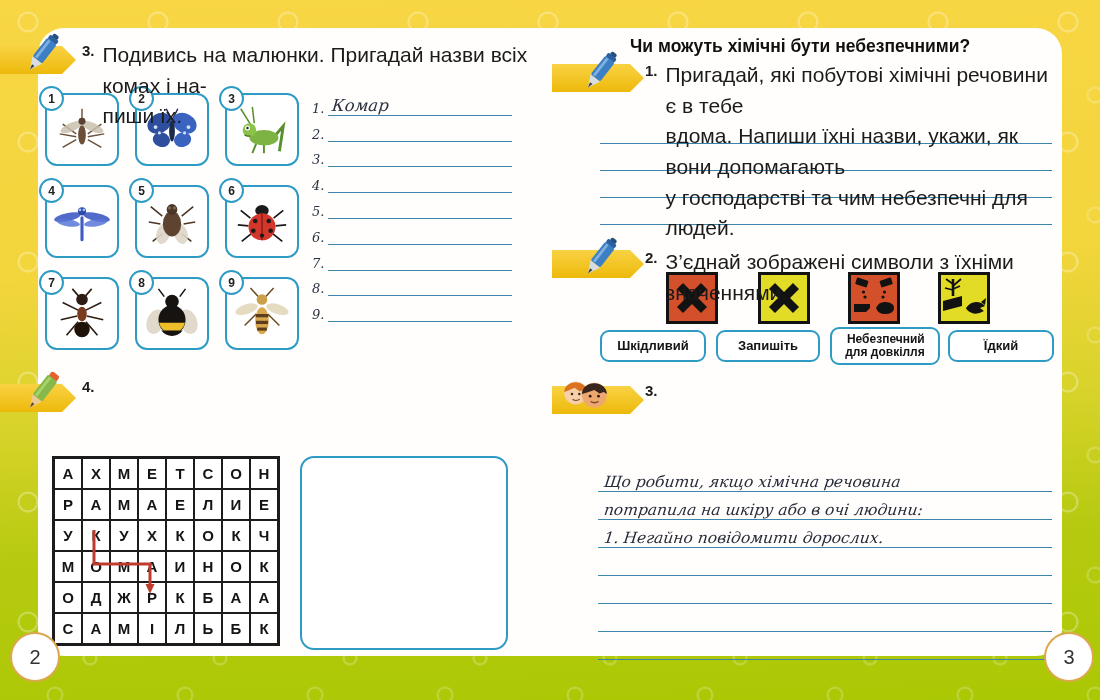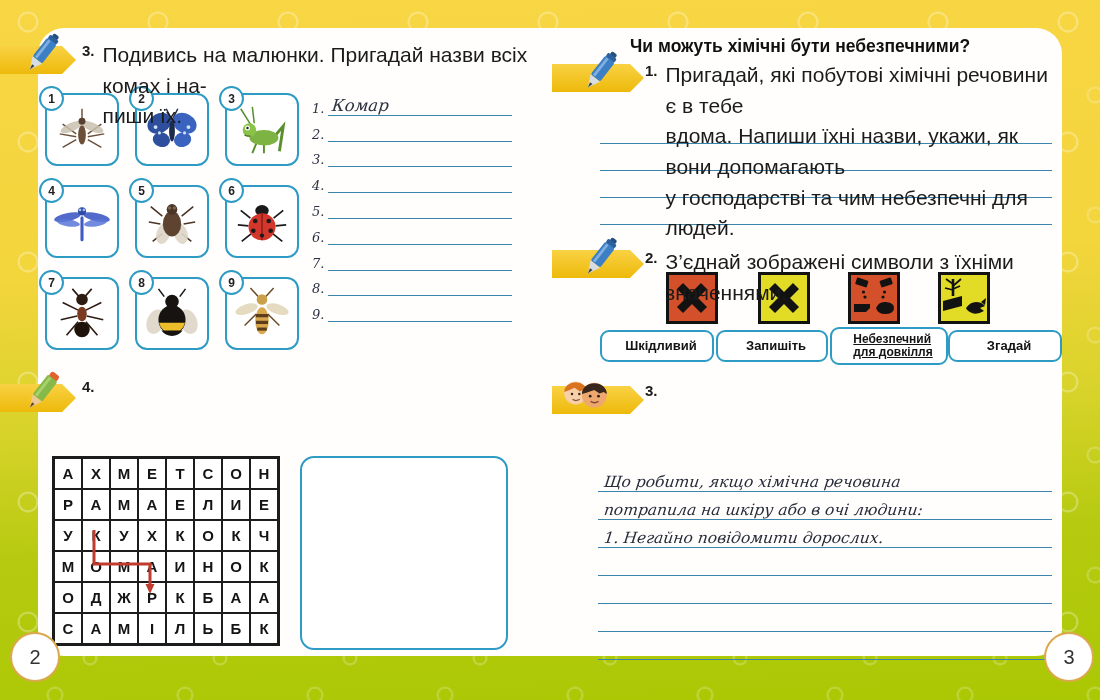--- a/index.html
+++ b/index.html
@@ -55,21 +55,21 @@
     border:2px solid #2e9bc4;border-radius:14px;background:#fff;}
 
   
   .rline{position:absolute;left:600px;width:452px;border-top:1.8px solid #3b85ad;}
   .hz{position:absolute;width:46px;height:46px;border:3px solid #121212;top:272px;}
   .hz svg{width:100%;height:100%;display:block;}
   .hz-orange{background:#d4502a;}
   .hz-yellow{background:#e3dc26;}
   .hz-label{position:absolute;top:330px;height:28px;background:#fff;border:2px solid #2e9bc4;border-radius:9px;
     display:flex;align-items:center;justify-content:center;font-weight:bold;font-size:13px;color:#141414;
-    text-align:left;white-space:pre-line;line-height:1.1;padding-left:8px;}
+    text-align:right;white-space:pre-line;line-height:1.1;}
 
   .hand-block{position:absolute;left:598px;top:464px;width:454px;}
   .hand-row{display:flex;align-items:flex-end;height:27px;border-bottom:1.8px solid #3b85ad;}
   .hand-text{font-family:"DejaVu Serif",serif;font-style:italic;font-size:15.5px;color:#272c3a;
     transform:skewX(-7deg);padding-left:6px;white-space:nowrap;}
 
   
   .pgnum{position:absolute;width:46px;height:46px;border-radius:50%;background:#fff;border:2px solid #dca84f;
     display:flex;align-items:center;justify-content:center;font-size:20px;color:#333;z-index:7;}
 </style>
@@ -425,23 +425,23 @@
       <path d="M12 9 l-7 -5 M12 11 l8 -7 M12 15 l-8 -2 M12 14 l7 -3" stroke-width="1.8" fill="none"></path>
       <path d="M2 26 l19 -5 v10 l-19 5 z" stroke="none"></path>
       <path d="M25 33 q4 -6 10 -6 q6 0 9 4 l-5 2 l4 3 q-7 4 -12 2 q-5 -2 -6 -5 z" stroke="none"></path>
       <path d="M40 27 l5 -4 l-1 7 z" stroke="none"></path>
     </g>
       </svg>
   </div>
 
   <div class="hz-label" style="left:600px;width:102px;">Шкідливий</div>
   <div class="hz-label" style="left:716px;width:100px;">Запишіть</div>
-  <div class="hz-label" style="left:830px;width:106px;top:327px;height:34px;font-size:12px;text-decoration:underline;">Небезпечний
+  <div class="hz-label" style="left:830px;width:106px;top:327px;height:34px;font-size:12px;">Небезпечний
 для довкілля</div>
-  <div class="hz-label" style="left:948px;width:102px;">Згадай</div>
+  <div class="hz-label" style="left:948px;width:102px;">Їдкий</div>
 
   <div class="banner" style="left:552px;top:386px;width:92px;"></div>
   <div class="tool-icon" style="left:558px;top:374px;">
     <svg width="54" height="36" viewBox="0 0 52 34">
       <circle cx="17" cy="18" r="11" fill="#f7cfa8"></circle>
       <path d="M6 17 a11 9.5 0 0 1 22 0 l-3 -2.5 -4 2 -5 -3.5 -6 2.5 z" fill="#d9731f"></path>
       <circle cx="13.5" cy="19" r="1.2" fill="#3a2a1e"></circle>
         <circle cx="20.5" cy="19" r="1.2" fill="#3a2a1e"></circle>
       <path d="M14 24 q3 2.4 7 0" stroke="#8a5a3a" stroke-width="1.2" fill="none"></path>
       <circle cx="35" cy="20" r="12" fill="#eda76f"></circle>

